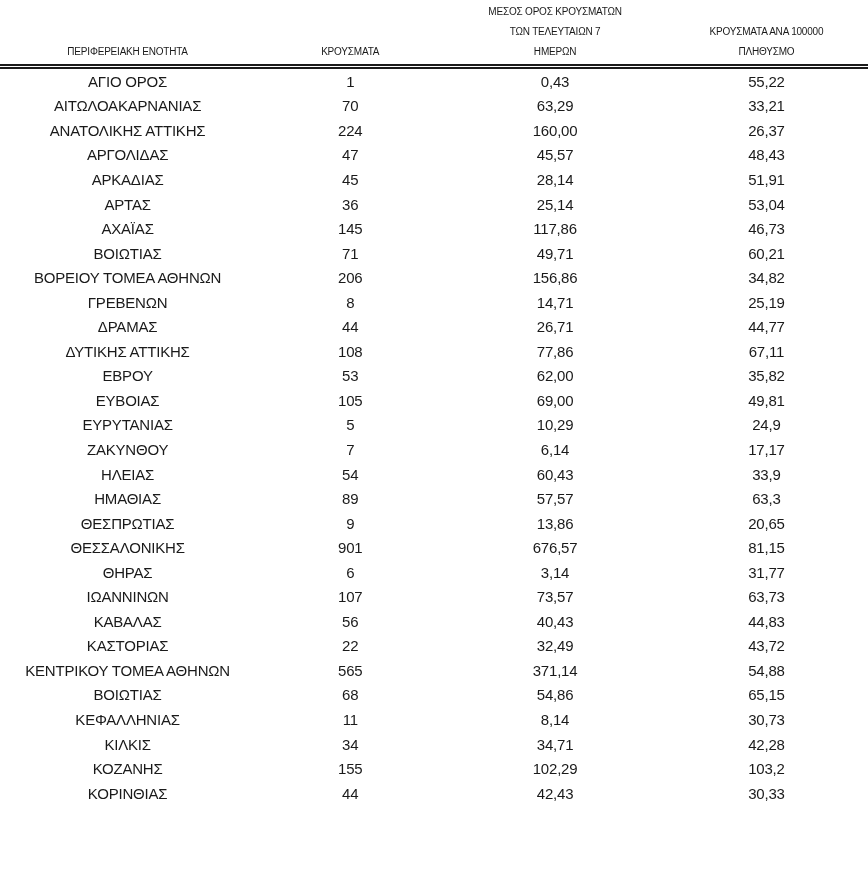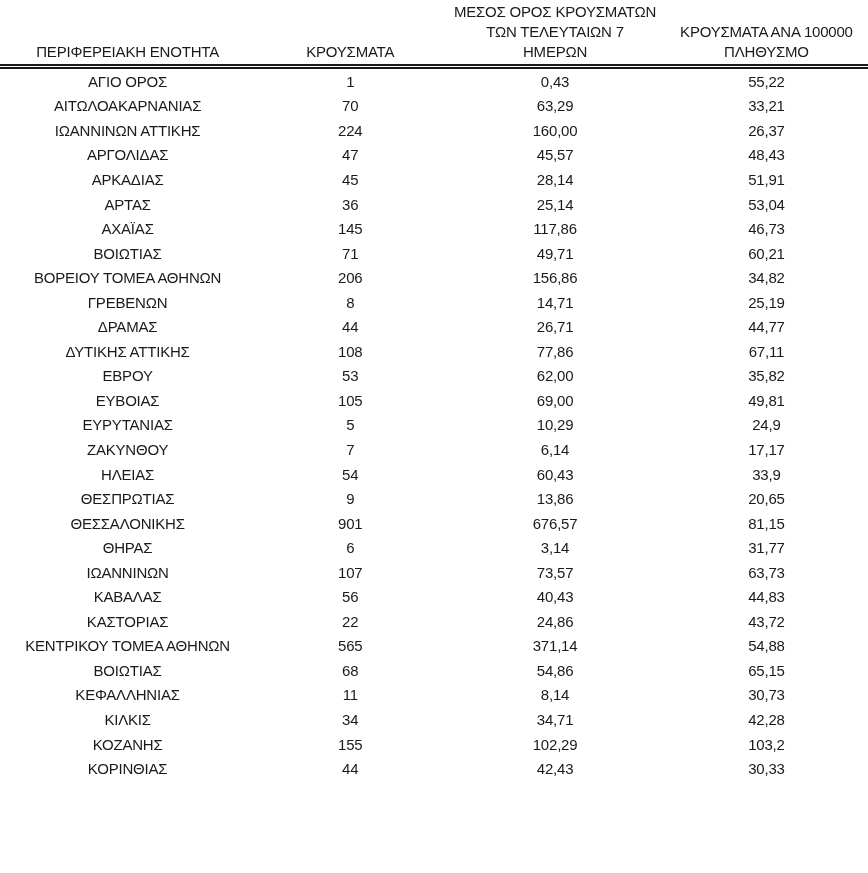--- a/index.html
+++ b/index.html
@@ -21,21 +21,21 @@
     border-collapse: collapse;
     table-layout: fixed;
     margin-top: 2px;
   }
   col.c-region  { width: 29.4%; }
   col.c-cases   { width: 21.9%; }
   col.c-avg7    { width: 25.3%; }
   col.c-per100k { width: 23.4%; }
 
   thead th {
-    font-size: 15px;
+    font-size: 10px;
     font-weight: normal;
     letter-spacing: -0.2px;
     text-align: center;
     vertical-align: bottom;
     padding: 0 2px 2px 2px;
     border-bottom: 5px double #1a1a1a;
     line-height: 20px;
     white-space: nowrap;
   }
   thead .hline { line-height: 20px; }
@@ -88,21 +88,21 @@
           <td>0,43</td>
           <td>55,22</td>
         </tr>
         <tr>
           <td>ΑΙΤΩΛΟΑΚΑΡΝΑΝΙΑΣ</td>
           <td>70</td>
           <td>63,29</td>
           <td>33,21</td>
         </tr>
         <tr>
-          <td>ΙΩΑΝΝΙΝΩΝ ΑΤΤΙΚΗΣ</td>
+          <td>ΑΝΑΤΟΛΙΚΗΣ ΑΤΤΙΚΗΣ</td>
           <td>224</td>
           <td>160,00</td>
           <td>26,37</td>
         </tr>
         <tr>
           <td>ΑΡΓΟΛΙΔΑΣ</td>
           <td>47</td>
           <td>45,57</td>
           <td>48,43</td>
         </tr>
@@ -178,20 +178,26 @@
           <td>6,14</td>
           <td>17,17</td>
         </tr>
         <tr>
           <td>ΗΛΕΙΑΣ</td>
           <td>54</td>
           <td>60,43</td>
           <td>33,9</td>
         </tr>
         <tr>
+          <td>ΗΜΑΘΙΑΣ</td>
+          <td>89</td>
+          <td>57,57</td>
+          <td>63,3</td>
+        </tr>
+        <tr>
           <td>ΘΕΣΠΡΩΤΙΑΣ</td>
           <td>9</td>
           <td>13,86</td>
           <td>20,65</td>
         </tr>
         <tr>
           <td>ΘΕΣΣΑΛΟΝΙΚΗΣ</td>
           <td>901</td>
           <td>676,57</td>
           <td>81,15</td>
@@ -210,21 +216,21 @@
         </tr>
         <tr>
           <td>ΚΑΒΑΛΑΣ</td>
           <td>56</td>
           <td>40,43</td>
           <td>44,83</td>
         </tr>
         <tr>
           <td>ΚΑΣΤΟΡΙΑΣ</td>
           <td>22</td>
-          <td>24,86</td>
+          <td>32,49</td>
           <td>43,72</td>
         </tr>
         <tr>
           <td>ΚΕΝΤΡΙΚΟΥ ΤΟΜΕΑ ΑΘΗΝΩΝ</td>
           <td>565</td>
           <td>371,14</td>
           <td>54,88</td>
         </tr>
         <tr>
           <td>ΒΟΙΩΤΙΑΣ</td>

